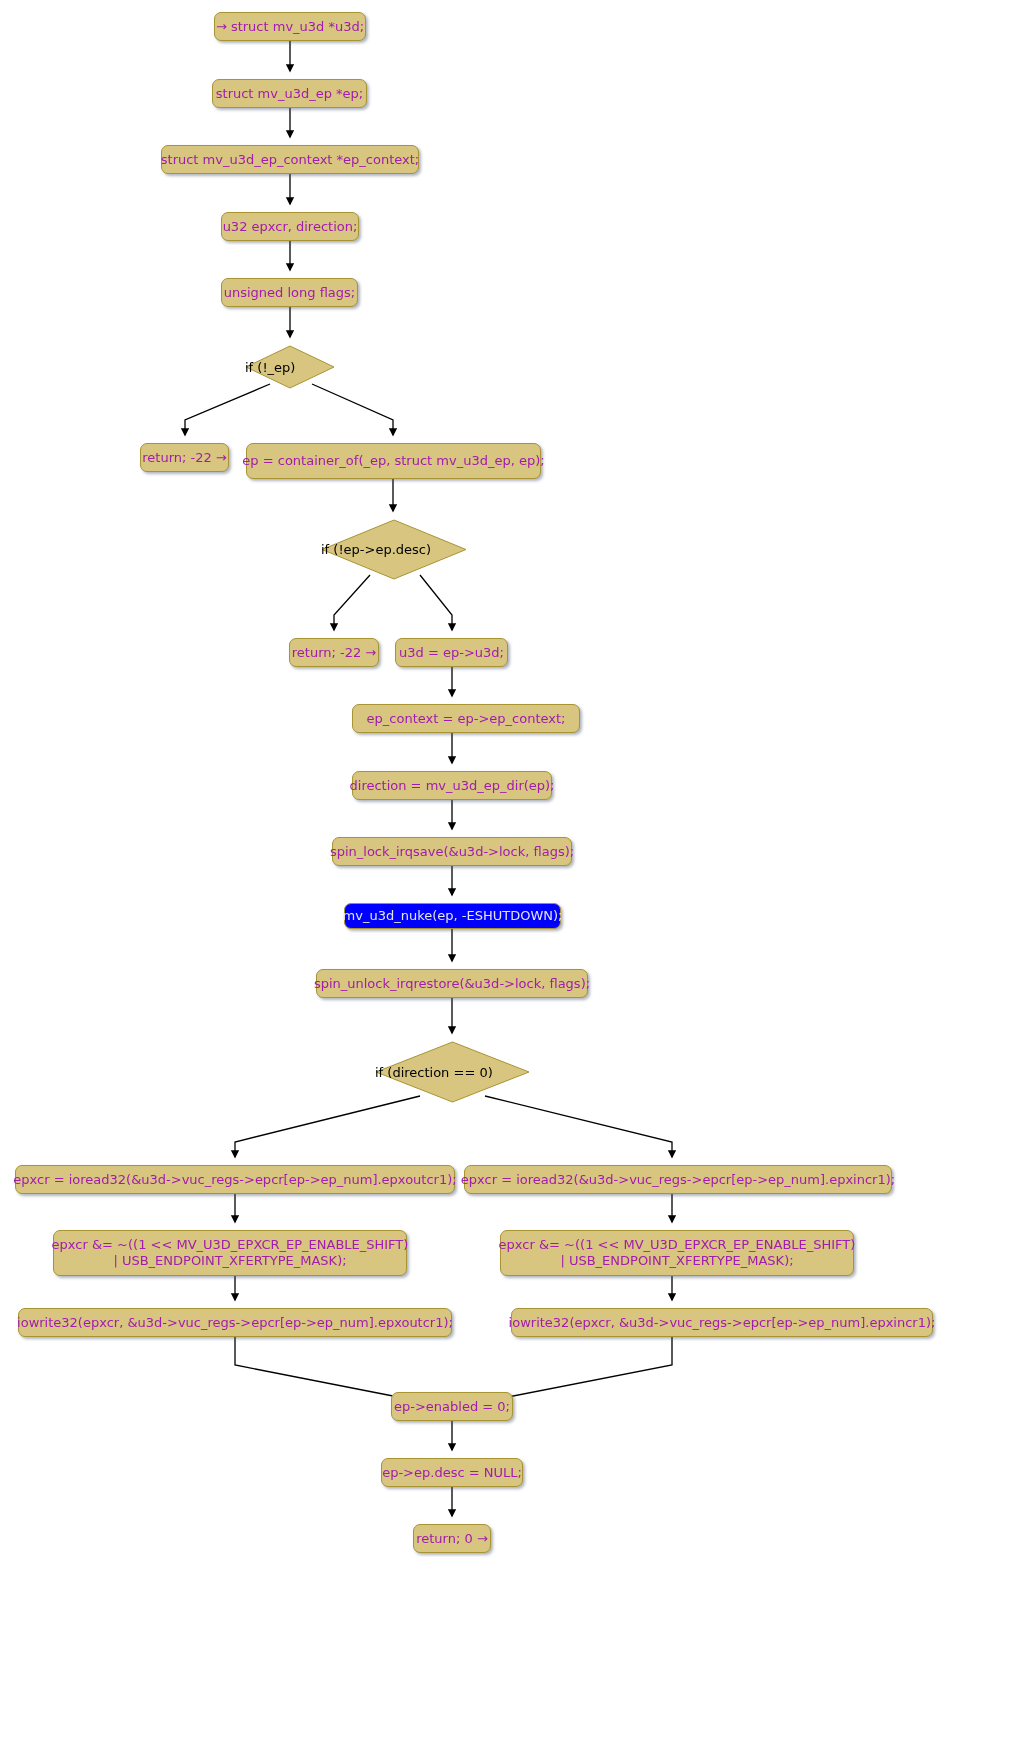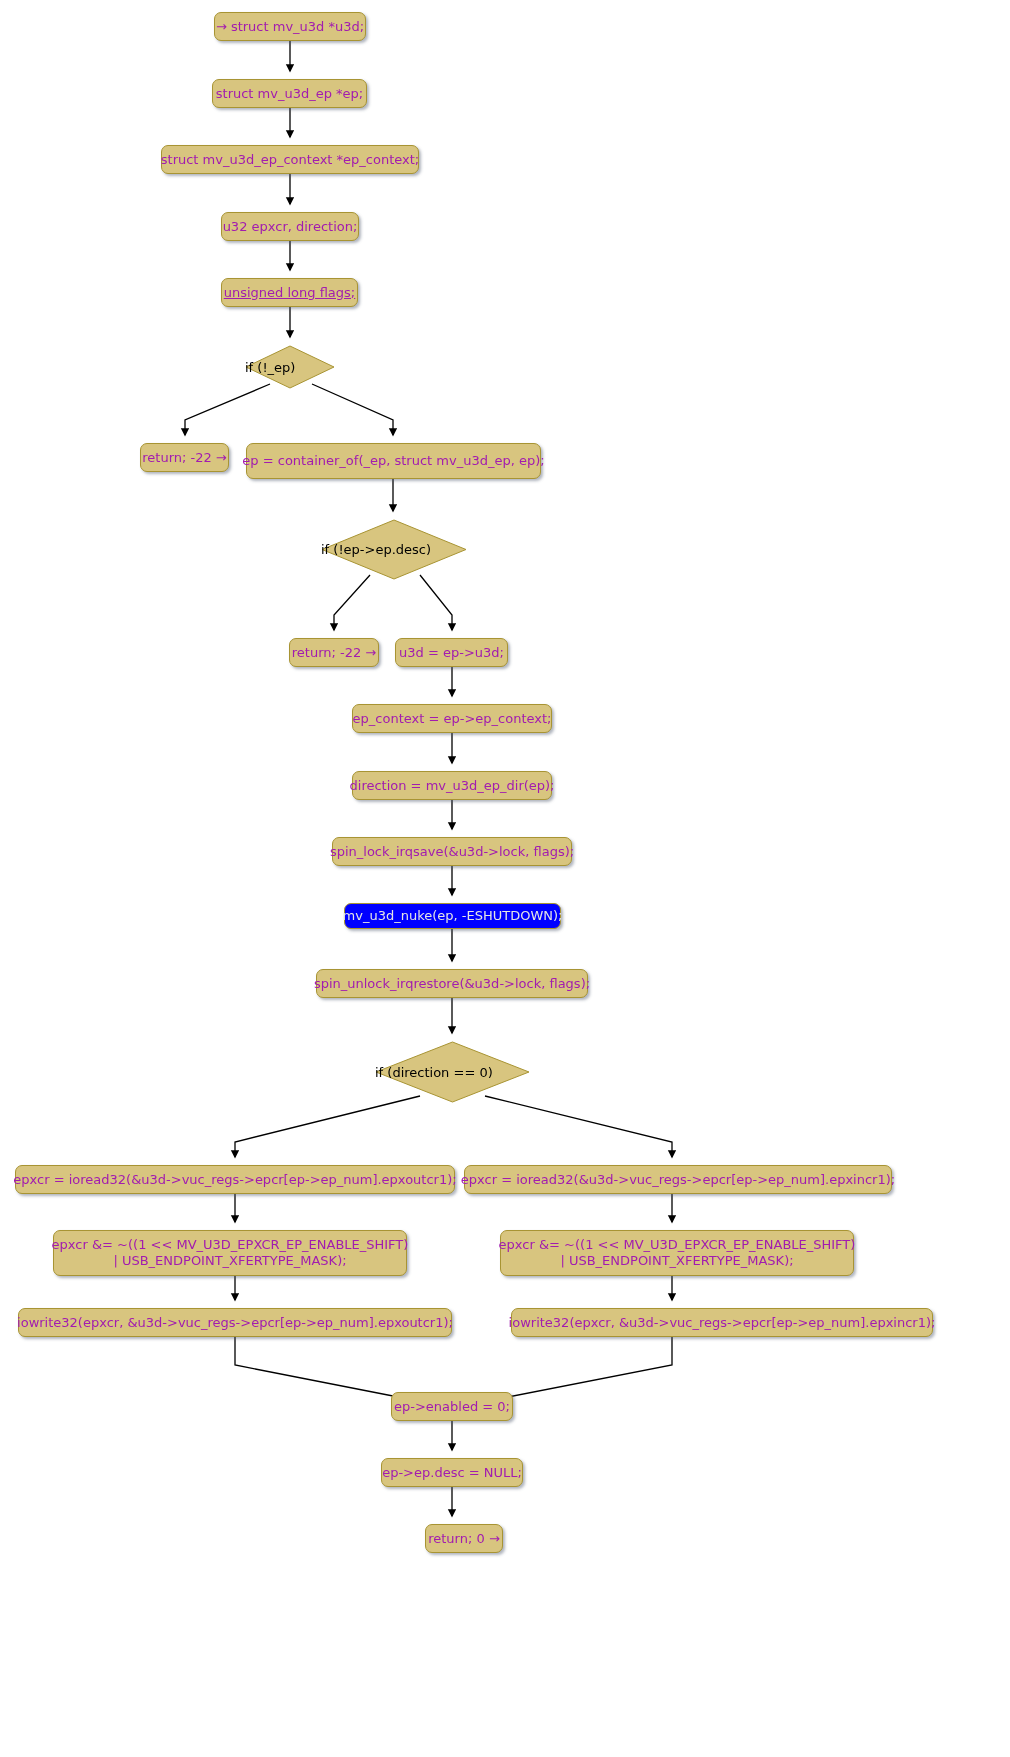--- a/index.html
+++ b/index.html
@@ -108,44 +108,44 @@
         <path d="M672,1337 L672,1365 L462,1406" fill="none" stroke="#000000" stroke-width="1.3" marker-end="url(#arrowhead)"></path>
         <path d="M452,1421 L452,1450" fill="none" stroke="#000000" stroke-width="1.3" marker-end="url(#arrowhead)"></path>
         <path d="M452,1487 L452,1516" fill="none" stroke="#000000" stroke-width="1.3" marker-end="url(#arrowhead)"></path>
       </g>
   </svg>
   <div id="nodes">
       <div class="node" style="left: 214px; top: 12px; width: 152px; height: 29px;">→ struct mv_u3d *u3d;</div>
       <div class="node" style="left: 212px; top: 79px; width: 155px; height: 29px;">struct mv_u3d_ep *ep;</div>
       <div class="node" style="left: 161px; top: 145px; width: 258px; height: 29px;">struct mv_u3d_ep_context *ep_context;</div>
       <div class="node" style="left: 221px; top: 212px; width: 138px; height: 29px;">u32 epxcr, direction;</div>
-      <div class="node" style="left: 221px; top: 278px; width: 137px; height: 29px; text-decoration: underline;">unsigned long flags;</div>
+      <div class="node" style="left: 221px; top: 278px; width: 137px; height: 29px;">unsigned long flags;</div>
       <div class="diamond" style="left: 245px; top: 345px; width: 90px; height: 44px;"><svg class="dshape" viewBox="0 0 90 44">
           <polygon points="45,1 89,22 45,43 1,22" fill="#D8C57F" stroke="#A89433" stroke-width="1"></polygon>
         </svg><span class="dlabel">if (!_ep)</span></div>
       <div class="node" style="left: 140px; top: 443px; width: 89px; height: 29px;">return; -22 →</div>
       <div class="node" style="left: 246px; top: 443px; width: 295px; height: 36px;">ep = container_of(_ep, struct mv_u3d_ep, ep);</div>
       <div class="diamond" style="left: 321px; top: 519px; width: 146px; height: 61px;"><svg class="dshape" viewBox="0 0 146 61">
           <polygon points="73,1 145,30.5 73,60 1,30.5" fill="#D8C57F" stroke="#A89433" stroke-width="1"></polygon>
         </svg><span class="dlabel">if (!ep-&gt;ep.desc)</span></div>
       <div class="node" style="left: 289px; top: 638px; width: 90px; height: 29px;">return; -22 →</div>
       <div class="node" style="left: 395px; top: 638px; width: 113px; height: 29px;">u3d = ep-&gt;u3d;</div>
-      <div class="node" style="left: 352px; top: 704px; width: 200px; height: 29px;">ep_context = ep-&gt;ep_context;</div>
+      <div class="node" style="left: 352px; top: 704px; width: 228px; height: 29px;">ep_context = ep-&gt;ep_context;</div>
       <div class="node" style="left: 352px; top: 771px; width: 200px; height: 29px;">direction = mv_u3d_ep_dir(ep);</div>
       <div class="node" style="left: 332px; top: 837px; width: 240px; height: 29px;">spin_lock_irqsave(&amp;u3d-&gt;lock, flags);</div>
       <div class="node highlight" style="left: 344px; top: 903px; width: 217px; height: 26px;">mv_u3d_nuke(ep, -ESHUTDOWN);</div>
       <div class="node" style="left: 316px; top: 969px; width: 272px; height: 29px;">spin_unlock_irqrestore(&amp;u3d-&gt;lock, flags);</div>
       <div class="diamond" style="left: 375px; top: 1041px; width: 155px; height: 62px;"><svg class="dshape" viewBox="0 0 155 62">
           <polygon points="77.5,1 154,31 77.5,61 1,31" fill="#D8C57F" stroke="#A89433" stroke-width="1"></polygon>
         </svg><span class="dlabel">if (direction == 0)</span></div>
       <div class="node" style="left: 15px; top: 1165px; width: 440px; height: 29px;">epxcr = ioread32(&amp;u3d-&gt;vuc_regs-&gt;epcr[ep-&gt;ep_num].epxoutcr1);</div>
       <div class="node" style="left: 464px; top: 1165px; width: 428px; height: 29px;">epxcr = ioread32(&amp;u3d-&gt;vuc_regs-&gt;epcr[ep-&gt;ep_num].epxincr1);</div>
       <div class="node" style="left: 53px; top: 1230px; width: 354px; height: 46px;">epxcr &amp;= ~((1 &lt;&lt; MV_U3D_EPXCR_EP_ENABLE_SHIFT)
 | USB_ENDPOINT_XFERTYPE_MASK);</div>
       <div class="node" style="left: 500px; top: 1230px; width: 354px; height: 46px;">epxcr &amp;= ~((1 &lt;&lt; MV_U3D_EPXCR_EP_ENABLE_SHIFT)
 | USB_ENDPOINT_XFERTYPE_MASK);</div>
       <div class="node" style="left: 18px; top: 1308px; width: 434px; height: 29px;">iowrite32(epxcr, &amp;u3d-&gt;vuc_regs-&gt;epcr[ep-&gt;ep_num].epxoutcr1);</div>
       <div class="node" style="left: 467px; top: 1308px; width: 422px; height: 29px; margin-left: 44px;">iowrite32(epxcr, &amp;u3d-&gt;vuc_regs-&gt;epcr[ep-&gt;ep_num].epxincr1);</div>
       <div class="node" style="left: 391px; top: 1392px; width: 122px; height: 29px;">ep-&gt;enabled = 0;</div>
       <div class="node" style="left: 381px; top: 1458px; width: 142px; height: 29px;">ep-&gt;ep.desc = NULL;</div>
-      <div class="node" style="left: 413px; top: 1524px; width: 78px; height: 29px; margin-left: 12px;">return; 0 →</div>
+      <div class="node" style="left: 413px; top: 1524px; width: 78px; height: 29px;">return; 0 →</div>
     </div>
 </div>
 
 </body></html>

